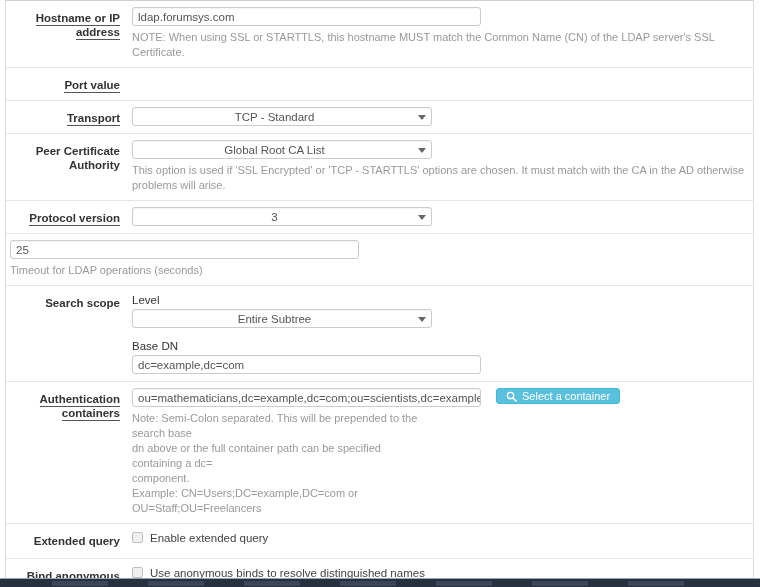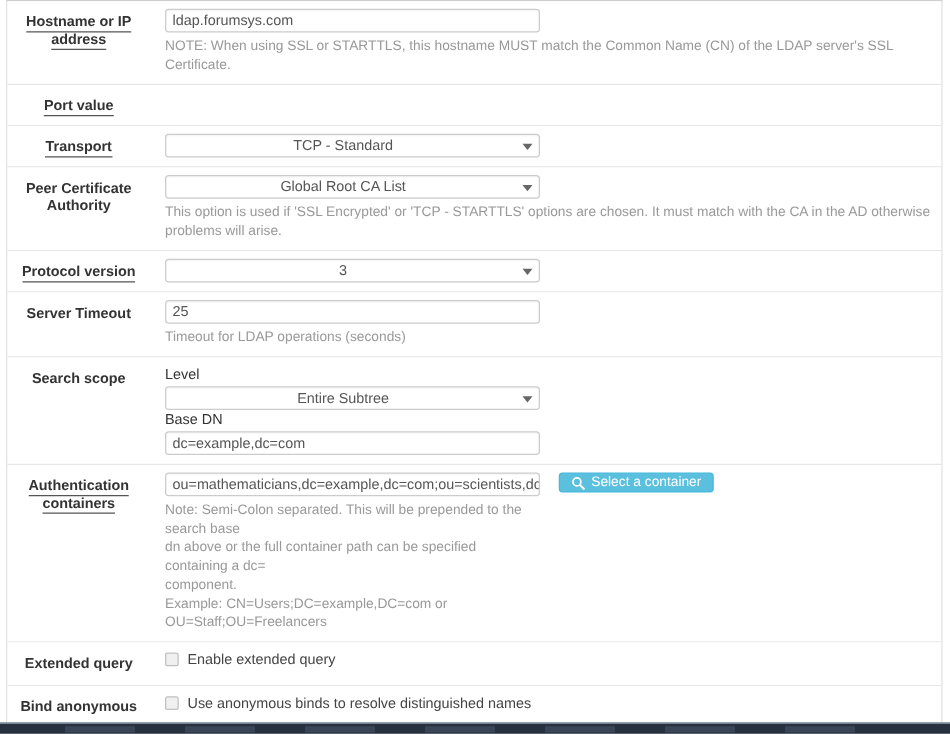--- a/index.html
+++ b/index.html
@@ -37,21 +37,21 @@
     border-bottom: 1px solid #e6e6e6;
     box-sizing: border-box;
     padding: 0;
     background: #ffffff;
   }
   .form-row:last-child { border-bottom: 1px solid #e6e6e6; }
 
   .label-cell {
     width: 122px;
     min-width: 122px;
-    text-align: center;
+    text-align: right;
     padding-right: 8px;
     padding-top: 10px;
     padding-bottom: 8px;
     box-sizing: border-box;
     font-weight: bold;
     font-size: 11.5px;
     color: #333333;
     line-height: 14px;
   }
   .label-cell .lbl-under {
@@ -77,21 +77,21 @@
     color: #555555;
     font-family: "Liberation Sans", sans-serif;
     font-size: 11.5px;
     padding: 0 5px;
     box-sizing: border-box;
     width: 300px;
     overflow: hidden;
     white-space: nowrap;
     box-shadow: inset 0 1px 1px rgba(0,0,0,0.045);
   }
-  .txt-input.wide { width: 300px; }
+  .txt-input.wide { width: 349px; }
 
   .sel-input {
     position: relative;
     padding-right: 20px;
     text-align: center;
   }
   .sel-arrow {
     position: absolute;
     right: 6px;
     top: 50%;
@@ -232,40 +232,37 @@
     </div>
     <div class="field-cell">
       <div class="sel-wrap">
         <div class="sel-input">3</div>
         <span class="sel-arrow"></span>
       </div>
     </div>
   </div>
 
   <div class="form-row">
-    <div class="label-cell">
-      <span>Server Timeout</span>
-    </div>
     <div class="field-cell">
       <div class="txt-input wide">25</div>
       <div class="helptext">Timeout for LDAP operations (seconds)</div>
     </div>
   </div>
 
   <div class="form-row">
     <div class="label-cell">
       <span>Search scope</span>
     </div>
     <div class="field-cell">
       <div class="sub-label">Level</div>
       <div class="sel-wrap">
         <div class="sel-input">Entire Subtree</div>
         <span class="sel-arrow"></span>
       </div>
-      <div class="sub-label" style="margin-top:2px">Base DN</div>
+      <div class="sub-label" style="margin-top:12px">Base DN</div>
       <div class="txt-input wide">dc=example,dc=com</div>
     </div>
   </div>
 
   <div class="form-row">
     <div class="label-cell">
       <span class="lbl-under">Authentication containers</span>
     </div>
     <div class="field-cell">
       <div class="inline-row">

